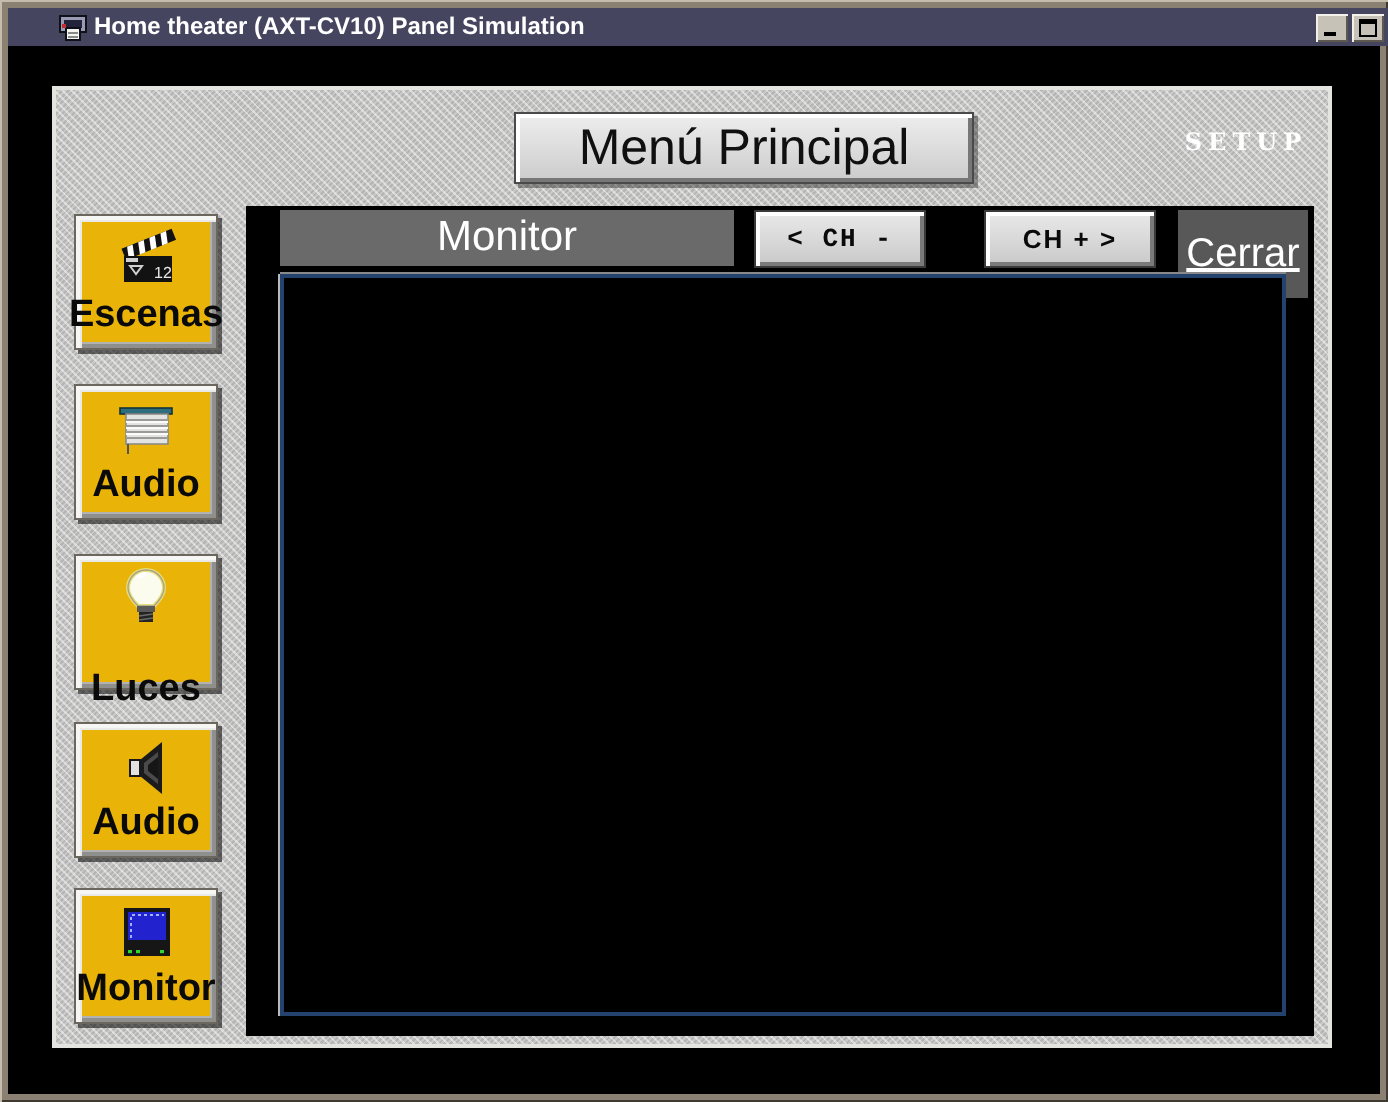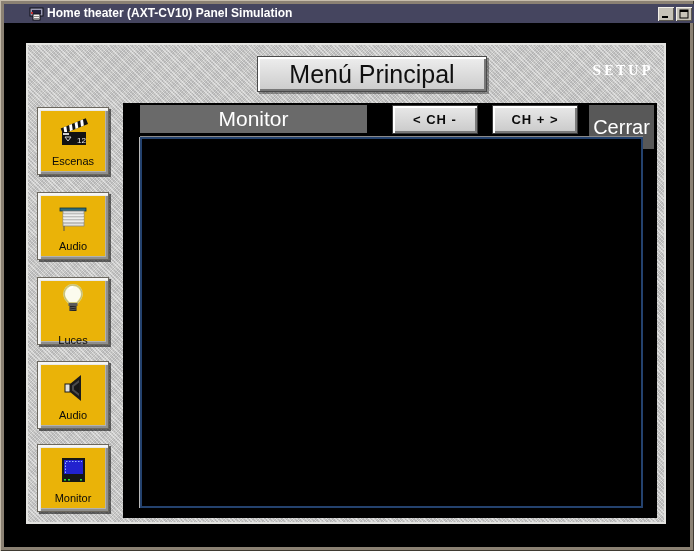--- a/index.html
+++ b/index.html
@@ -55,44 +55,44 @@
     display:flex;align-items:center;justify-content:center;
   }
   .ch-btn{
     position:absolute;top:105px;width:86px;height:29px;box-sizing:border-box;
     background:linear-gradient(180deg,#e9e9e9,#c9c9c9);
     border:1px solid #3a3a3a;
     box-shadow: inset 2px 2px 0 #ffffff, inset -2px -2px 0 #7a7a7a;
     display:flex;align-items:center;justify-content:center;
     font-weight:bold;font-size:13px;letter-spacing:1px;color:#0a0a0a;cursor:default;
   }
-  .ch-down{left:392px;} .ch-up{left:480px;margin-left:12px;}
+  .ch-down{left:377px;font-family:Liberation Mono, monospace;} .ch-up{left:480px;margin-left:12px;}
   .cerrar{
     position:absolute;left:589px;top:105px;width:65px;height:44px;
     background:#585858;color:#fff;font-size:20px;
-    display:flex;align-items:center;justify-content:center;cursor:default;
+    display:flex;align-items:center;justify-content:center;cursor:default;text-decoration:underline;
   }
   
   .video{
     position:absolute;left:140px;top:137px;width:503px;height:371px;box-sizing:border-box;
     background:#000;border:2px solid #24426e;
     box-shadow:-1px 0 0 #b9b9b9, 0 -1px 0 #8a8a8a;
   }
   
   .side-btn{
     position:absolute;left:37px;width:72px;height:68px;box-sizing:border-box;
     background:#eab308;
     border:1px solid #6b675e;
     box-shadow: inset 2px 2px 0 #f6f6f4, inset 3px 3px 0 #e9e9e7,
                 inset -2px -2px 0 #8f8f8d, inset -3px -3px 0 #b2b2b0,
                 2px 2px 0 rgba(0,0,0,0.55);
     display:flex;flex-direction:column;align-items:center;cursor:default;
   }
   .side-btn .ic{flex:1;display:flex;align-items:center;justify-content:center;margin-top:4px;}
-  .side-btn .lbl{font-weight:normal;font-size:11px;color:#0a0a0a;margin-bottom:7px;line-height:1;}
+  .side-btn .lbl{font-weight:bold;font-size:19px;color:#0a0a0a;margin-bottom:7px;line-height:1;}
 </style>
 </head>
 <body>
 
 <div class="stage">
 
   <div class="titlebar">
     <span class="tb-icon">
       <svg width="15" height="15" viewBox="0 0 15 15">
         <rect x="1" y="2" width="13" height="8" fill="#9a9ab4" stroke="#101018"></rect>

